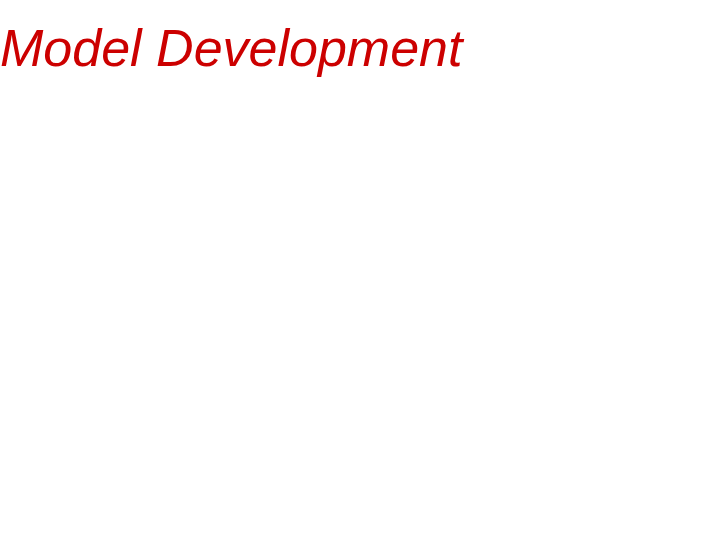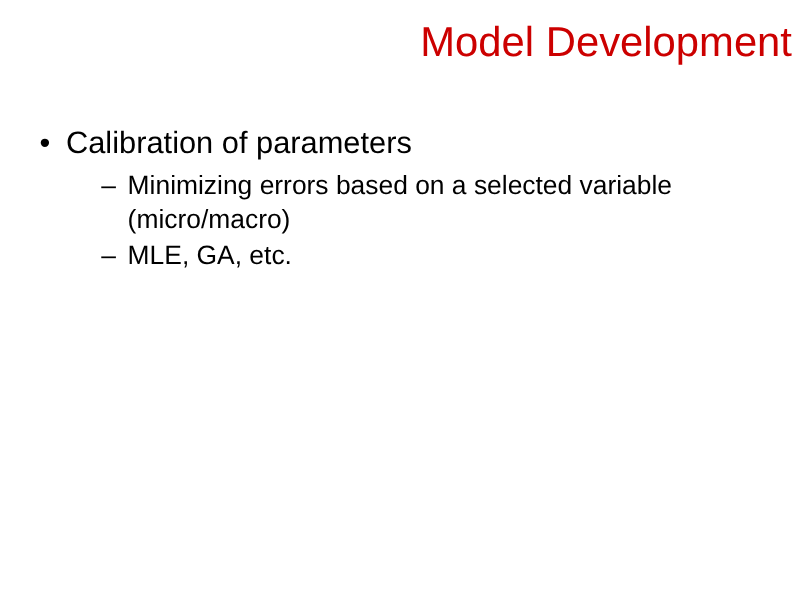--- a/index.html
+++ b/index.html
@@ -11,25 +11,26 @@
     font-family: Arial, Helvetica, sans-serif;
     color: #000000;
   }
   .slide {
     width: 720px;
     height: 540px;
     position: relative;
     box-sizing: border-box;
   }
   .title {
-    text-align: right;
-    font-size: 38px;
+    text-align: left;
+    font-size: 52px;
     color: #cc0000;
     padding-top: 18px;
     font-weight: normal;
+    font-style: italic;
   }
   .body {
     padding: 50px 30px 0 30px;
   }
   ul.level1 {
     list-style: none;
     margin: 0;
     padding: 0;
   }
   ul.level1 > li {
@@ -66,22 +67,15 @@
     font-size: 24px;
   }
 </style>
 </head>
 <body>
 
 <div class="slide">
   <div class="title">Model Development</div>
   <div class="body">
     <ul class="level1">
-      <li>
-        <span>Calibration of parameters</span>
-        <ul class="level2">
-          <li>Minimizing errors based on a selected variable (micro/macro)</li>
-          <li>MLE, GA, etc.</li>
-        </ul>
-      </li>
     </ul>
   </div>
 </div>
 
 </body></html>

